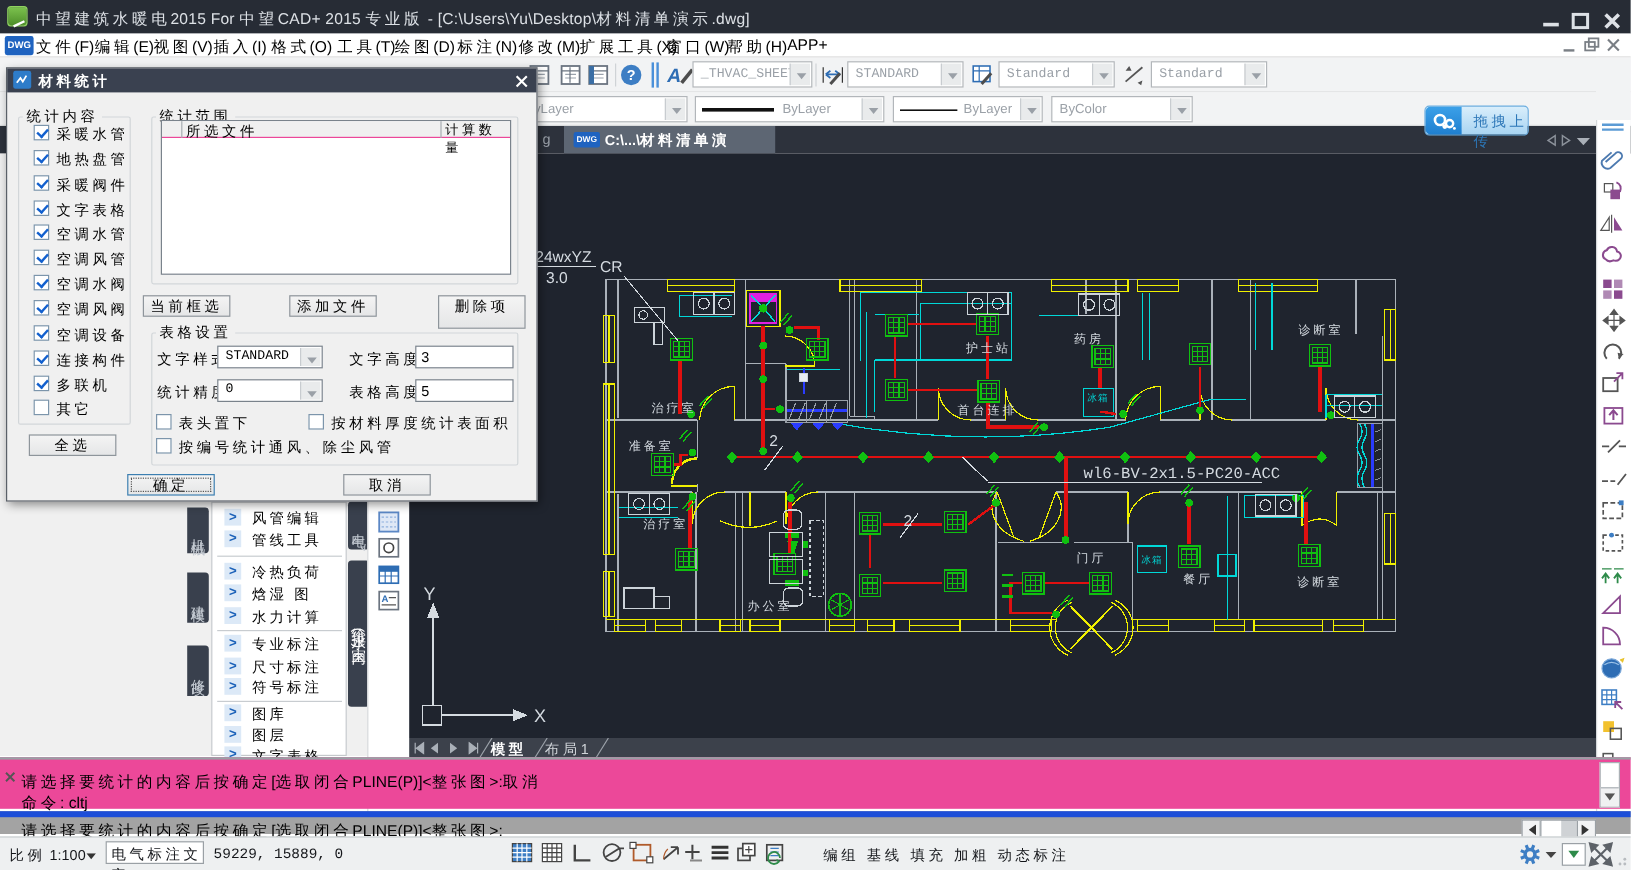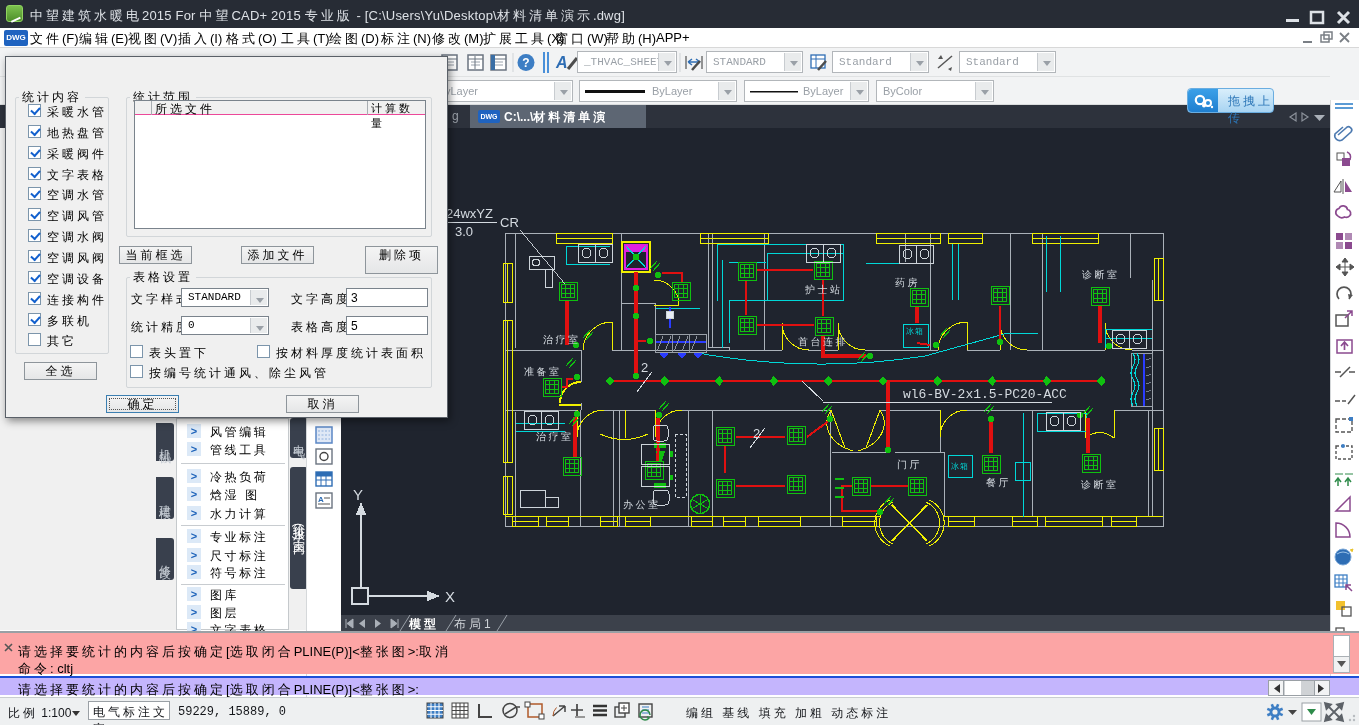--- a/index.html
+++ b/index.html
@@ -40,22 +40,22 @@
 
 .vtab { position:absolute; background:#39404d; color:#c3c9d1; font-size:12px; width:18px;
   writing-mode:vertical-lr; text-align:center; border-radius:0 3px 3px 0; letter-spacing:3px;}
 
 #lmenu { position:absolute; left:176px; top:290px; width:113px; height:212px; background:#fff; border:1px solid #c5c9cc; }
 .lrow { position:absolute; left:5px; font-size:12px; color:#000; height:17px; }
 .lrow .chev { position:absolute; left:5px; top:1px; width:14px; height:14px; background:#dce9f7; color:#1c62b9; font-weight:bold; font-size:11px; text-align:center; line-height:14px; }
 .lrow .lbl { position:absolute; left:28px; top:1px; letter-spacing:2.6px; white-space:nowrap; }
 .lsep { position:absolute; left:4px; width:104px; height:1px; background:#c8ccd0; }
 
-#cmdhist { left:0; top:631px; width:1359px; height:43px; background:#fca5a5; border-top:2px solid #9aa0a5; color:#000; font-size:13px; }
-#cmdline { left:0; top:676px; width:1359px; height:19px; background:#c4b5fd; border-top:2px solid #1d4ed8; color:#000; font-size:13px; }
+#cmdhist { left:0; top:631px; width:1359px; height:43px; background:#ec4899; border-top:2px solid #9aa0a5; color:#000; font-size:13px; }
+#cmdline { left:0; top:676px; width:1359px; height:19px; background:#a3a3a3; border-top:5px solid #1d4ed8; color:#000; font-size:13px; }
 #statusbar { left:0; top:697px; width:1359px; height:28px; background:#eef0f1; border-top:1px solid #c9cdd0; color:#14161a; font-size:12px; }
 .sbox { position:absolute; border:1px solid #9aa0a5; background:#e6e8ea; }
 
 #dialog { left:5px; top:56px; width:443px; height:362px; background:#f0f0f0; border:1px solid #5a6068; box-shadow:2px 3px 8px rgba(0,0,0,0.45); z-index:50; }
 #dlgtitle { position:absolute; left:0; top:0; width:441px; height:20px; background:#3a4150; color:#fff; font-size:12px; }
 .grp { position:absolute; border:1px solid #d2d6d9; border-radius:2px; }
 .grplbl { position:absolute; top:-8px; background:#f0f0f0; font-size:12px; color:#000; padding:0 3px; letter-spacing:3px; }
 .ckrow { position:absolute; left:22px; height:14px; font-size:12px; color:#000; }
 .ckb { position:absolute; left:0; top:0; width:13px; height:13px; background:#fff; border:1px solid #7c95ab; }
 .ckb.on:after { content:""; position:absolute; left:2px; top:2px; width:7px; height:4px; border-left:2px solid #1260ce; border-bottom:2px solid #1260ce; transform:rotate(-48deg); }
@@ -810,20 +810,31 @@
         </g>
         <g fill="#b8bcc0">
           <circle cx="88" cy="20" r="1.2"></circle>
           <circle cx="92" cy="20" r="1.2"></circle>
           <circle cx="92" cy="16" r="1.2"></circle>
         </g>
       </svg>
   </div>
 
   <div id="dialog" class="abs">
+    <div id="dlgtitle">
+      <div style="position:absolute;left:5px;top:2px;width:15px;height:15px;background:#2e7cc9;border-radius:2px">
+        <svg width="15" height="15">
+            <path d="M3 10 l3-4 2 3 3-5" stroke="#fff" stroke-width="1.5" fill="none"></path>
+          </svg>
+      </div>
+      <span style="position:absolute;left:26px;top:3px;font-weight:bold"><span class="cjk">材料统计</span></span>
+      <svg style="position:absolute;left:422px;top:4px" width="14" height="13">
+          <path d="M2.5 2.5 L11 11 M11 2.5 L2.5 11" stroke="#fff" stroke-width="1.8"></path>
+        </svg>
+    </div>
 
     <div class="grp" style="left:9px;top:40px;width:94px;height:257px"></div>
     <div class="grplbl" style="left:13px;top:32px">统计内容</div>
 
     <div class="btn" style="left:18px;top:305px;width:73px;height:18px;line-height:16px"><span class="cjk">全选</span></div>
 
     <div class="grp" style="left:120px;top:40px;width:306px;height:140px"></div>
     <div class="grplbl" style="left:124px;top:32px">统计范围</div>
     <div class="abs" style="left:128px;top:43px;width:292px;height:129px;border:1px solid #7a838c;background:#fff">
       <div style="position:absolute;left:0;top:0;width:100%;height:14px;background:#f0f0f0;border-bottom:1px solid #ec4899">

